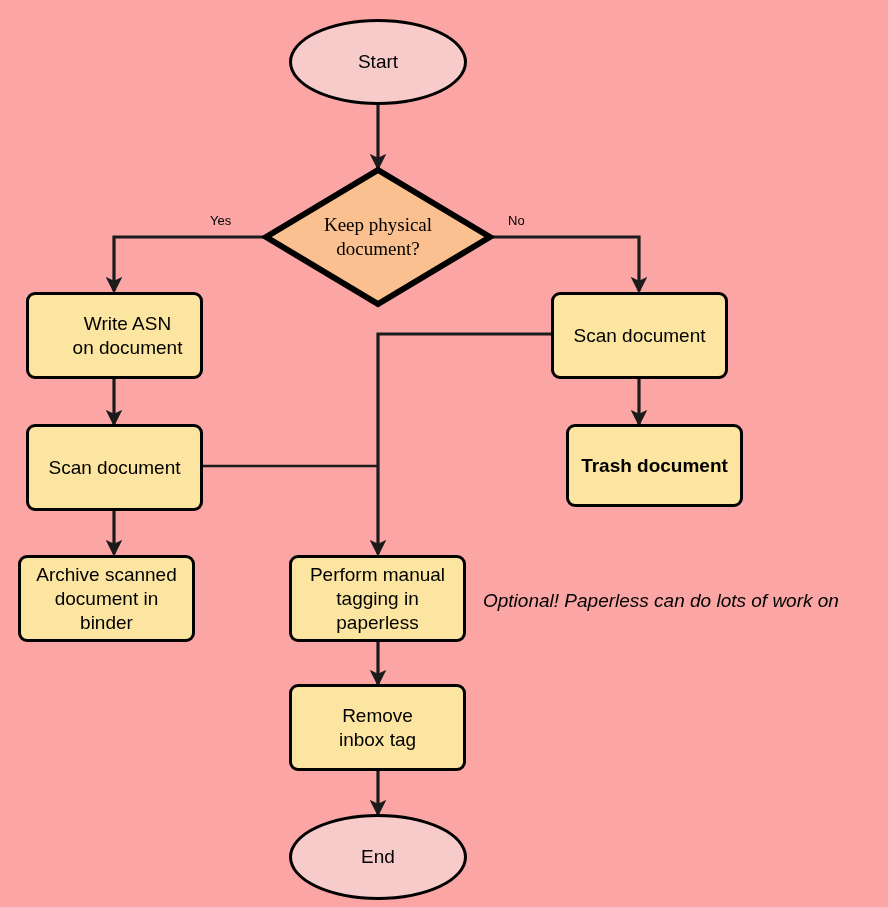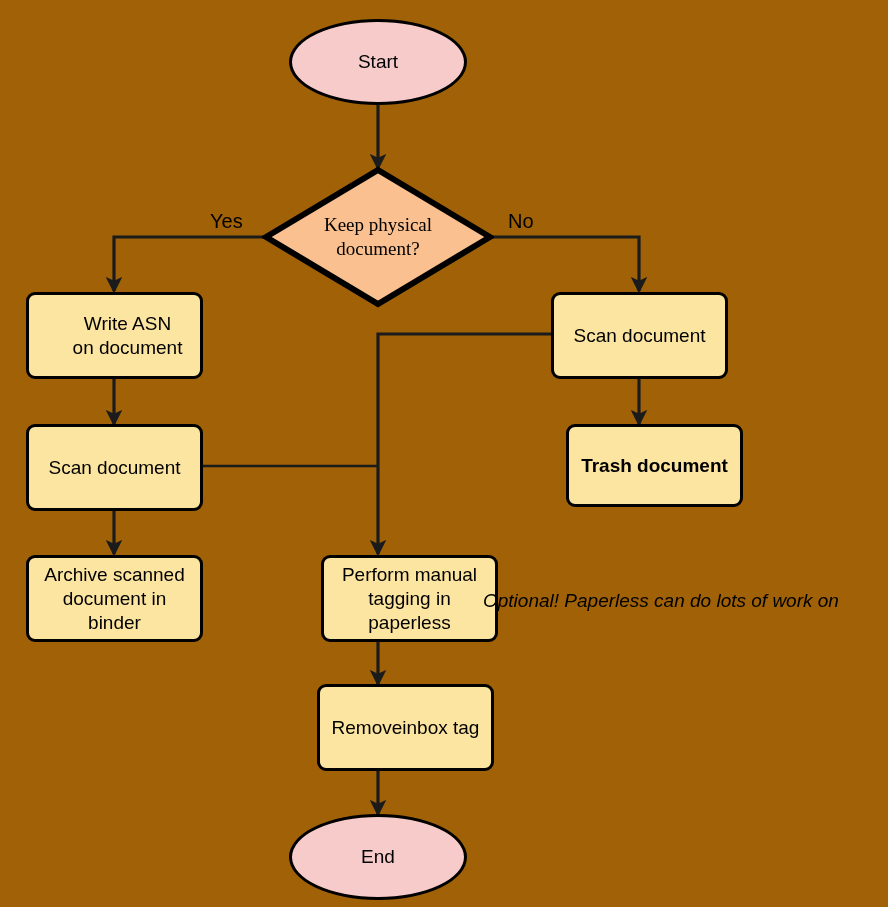--- a/index.html
+++ b/index.html
@@ -10,21 +10,21 @@
   body {
     width: 888px;
     height: 907px;
     font-family: "Liberation Sans", sans-serif;
     overflow: hidden;
   }
   #flowchart-canvas {
     position: relative;
     width: 888px;
     height: 907px;
-    background: #a16207;
+    background: #fca5a5;
   }
   #connector-layer {
     position: absolute;
     left: 0;
     top: 0;
     width: 888px;
     height: 907px;
   }
   .node {
     position: absolute;
@@ -67,21 +67,21 @@
     position: relative;
     z-index: 3;
     text-align: center;
     color: #000000;
     font-size: 19px;
     line-height: 24px;
     white-space: nowrap;
   }
   .edge-label {
     position: absolute;
-    font-size: 20px;
+    font-size: 13px;
     line-height: 22px;
     color: #000000;
     z-index: 3;
     white-space: nowrap;
   }
   .annotation {
     position: absolute;
     font-style: italic;
     font-size: 19px;
     line-height: 25px;
@@ -141,45 +141,45 @@
 
   <div class="node node-process" style="left:26px; top:292px; width:177px; height:87px; flex-direction:column;padding-left:26px;">
     <span>Write ASN</span>
     <span>on document</span>
   </div>
 
   <div class="node node-process" style="left:26px; top:424px; width:177px; height:87px;">
     <span>Scan document</span>
   </div>
 
-  <div class="node node-process" style="left:26px; top:555px; width:177px; height:87px; flex-direction:column;">
+  <div class="node node-process" style="left:18px; top:555px; width:177px; height:87px; flex-direction:column;">
     <span>Archive scanned</span>
     <span>document in</span>
     <span>binder</span>
   </div>
 
   <div class="node node-process" style="left:551px; top:292px; width:177px; height:87px;">
     <span>Scan document</span>
   </div>
 
   <div class="node node-process" style="left:566px; top:424px; width:177px; height:83px;font-weight:bold;">
     <span>Trash document</span>
   </div>
 
-  <div class="node node-process" style="left:289px; top:555px; width:177px; height:87px; flex-direction:column;margin-left:32px;">
+  <div class="node node-process" style="left:289px; top:555px; width:177px; height:87px; flex-direction:column;">
     <span>Perform manual</span>
     <span>tagging in</span>
     <span>paperless</span>
   </div>
 
   <div class="annotation" style="left:483px; top:588px; width:400px;">
     <div>Optional! Paperless can do lots of work on</div>
   </div>
 
-  <div class="node node-process" style="left:289px; top:684px; width:177px; height:87px; flex-direction:row;margin-left:28px;">
+  <div class="node node-process" style="left:289px; top:684px; width:177px; height:87px; flex-direction:column;">
     <span>Remove</span>
     <span>inbox tag</span>
   </div>
 
   <div class="node node-terminator" style="left:289px; top:814px; width:178px; height:86px;">
     <span>End</span>
   </div>
 
 </div>
 

